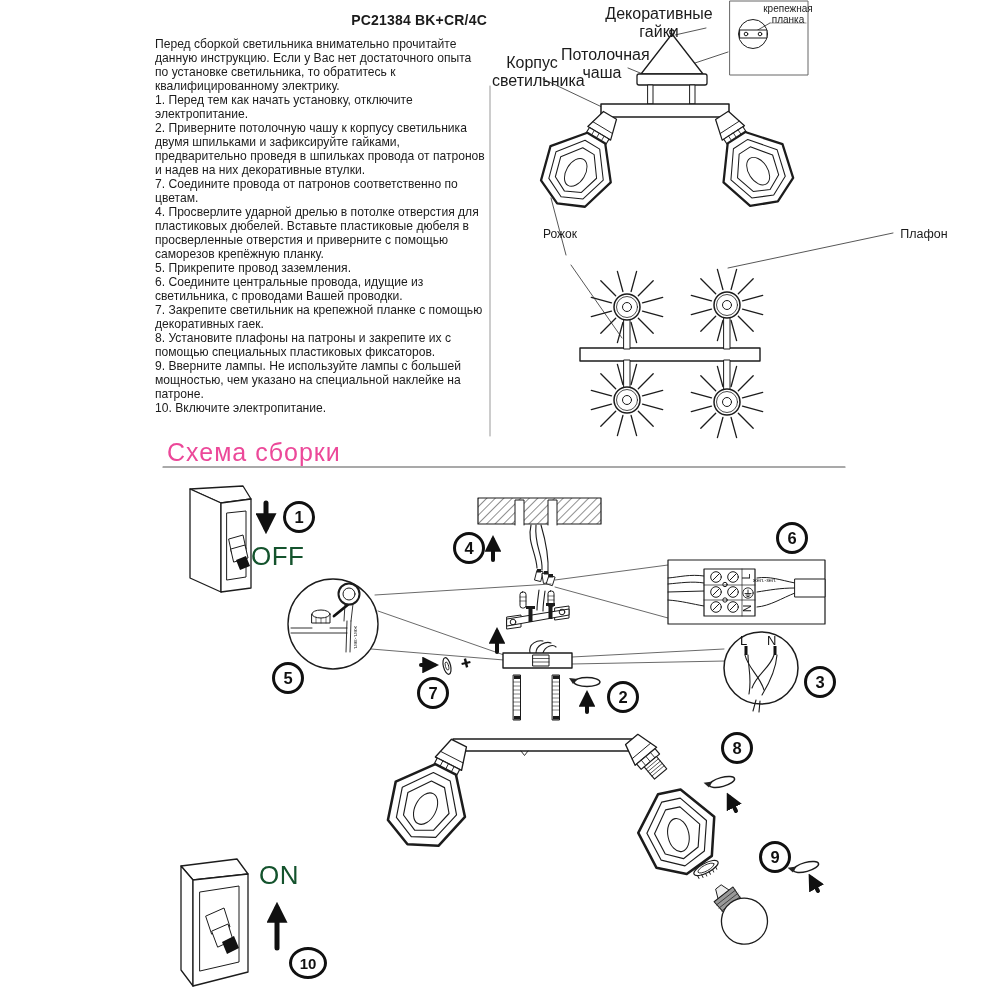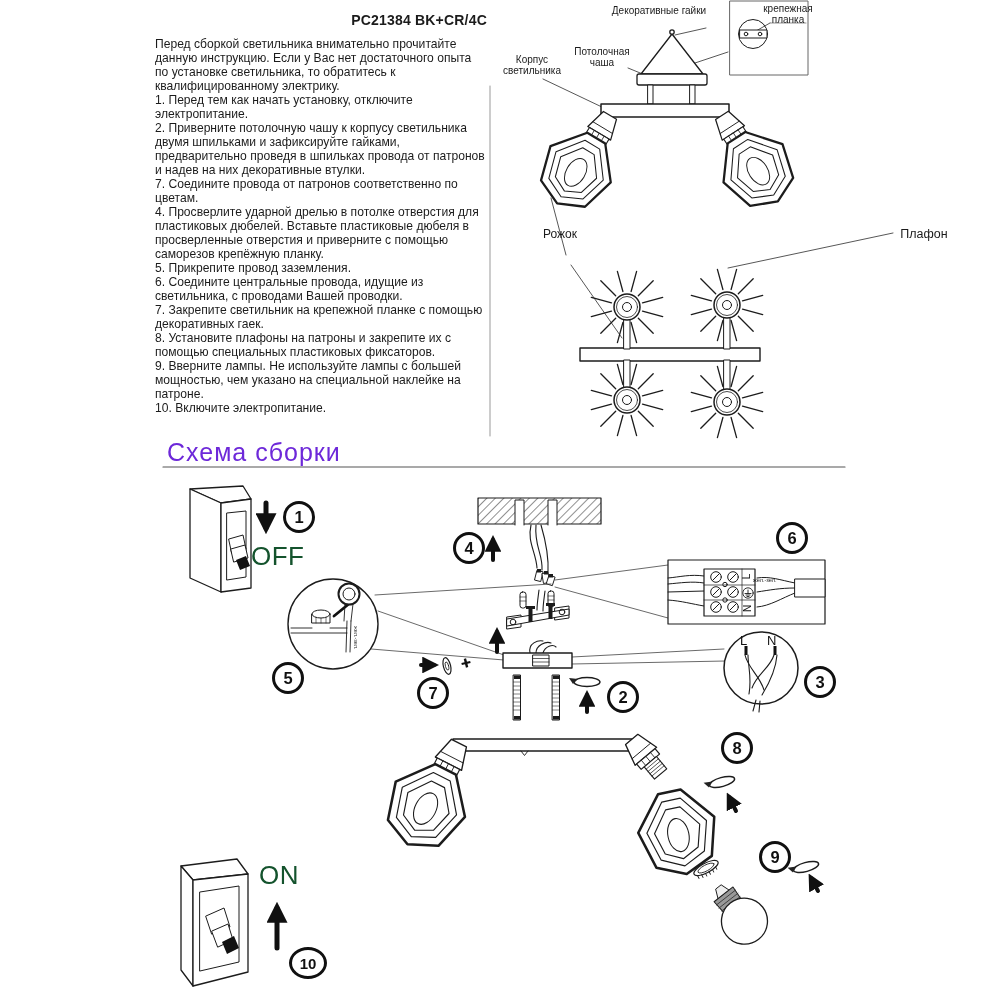--- a/index.html
+++ b/index.html
@@ -1,24 +1,24 @@
 <!DOCTYPE html>
 <html><head>
 <meta charset="utf-8">
 <style>
   html,body{margin:0;padding:0;background:#fff;}
   .page{position:relative;width:1000px;height:1000px;background:#fff;overflow:hidden;
         font-family:"Liberation Sans",sans-serif;color:#1b1b1b;}
   .text-col{position:absolute;left:155px;top:12px;width:332px;}
   .doc-title{font-size:14px;font-weight:bold;margin:0 0 9px 0;letter-spacing:.2px;text-align:right;}
   .text-col p{margin:0;font-size:12.1px;line-height:1.16;letter-spacing:0;}
-  .lbl{position:absolute;font-size:10px;line-height:1.14;text-align:center;color:#1b1b1b;}
+  .lbl{position:absolute;font-size:16px;line-height:1.14;text-align:center;color:#1b1b1b;}
   .lbl.small{font-size:10px;}
   .lbl.tiny{font-size:5.6px;letter-spacing:0;}
-  .heading{position:absolute;left:167px;top:438px;font-size:25px;letter-spacing:1px;color:#6d28d9;}
+  .heading{position:absolute;left:167px;top:438px;font-size:25px;letter-spacing:1px;color:#ec4899;}
   .switch-lbl{position:absolute;font-size:26px;color:#14532d;letter-spacing:.5px;}
   .badge{position:absolute;width:26px;height:26px;border:3.4px solid #101010;border-radius:50%;
          background:#fff;display:flex;align-items:center;justify-content:center;
          font-size:16.5px;font-weight:bold;color:#101010;z-index:5;}
   .badge.wide{width:32px;height:26px;font-size:15px;}
   .wire-lbl{position:absolute;font-size:13px;color:#111;}
   .rot90ccw{transform:rotate(-90deg);transform-origin:center center;}
   svg.art{position:absolute;left:0;top:0;z-index:1;}
   .lbl,.heading,.switch-lbl,.wire-lbl,.text-col{z-index:3;}
 </style>

